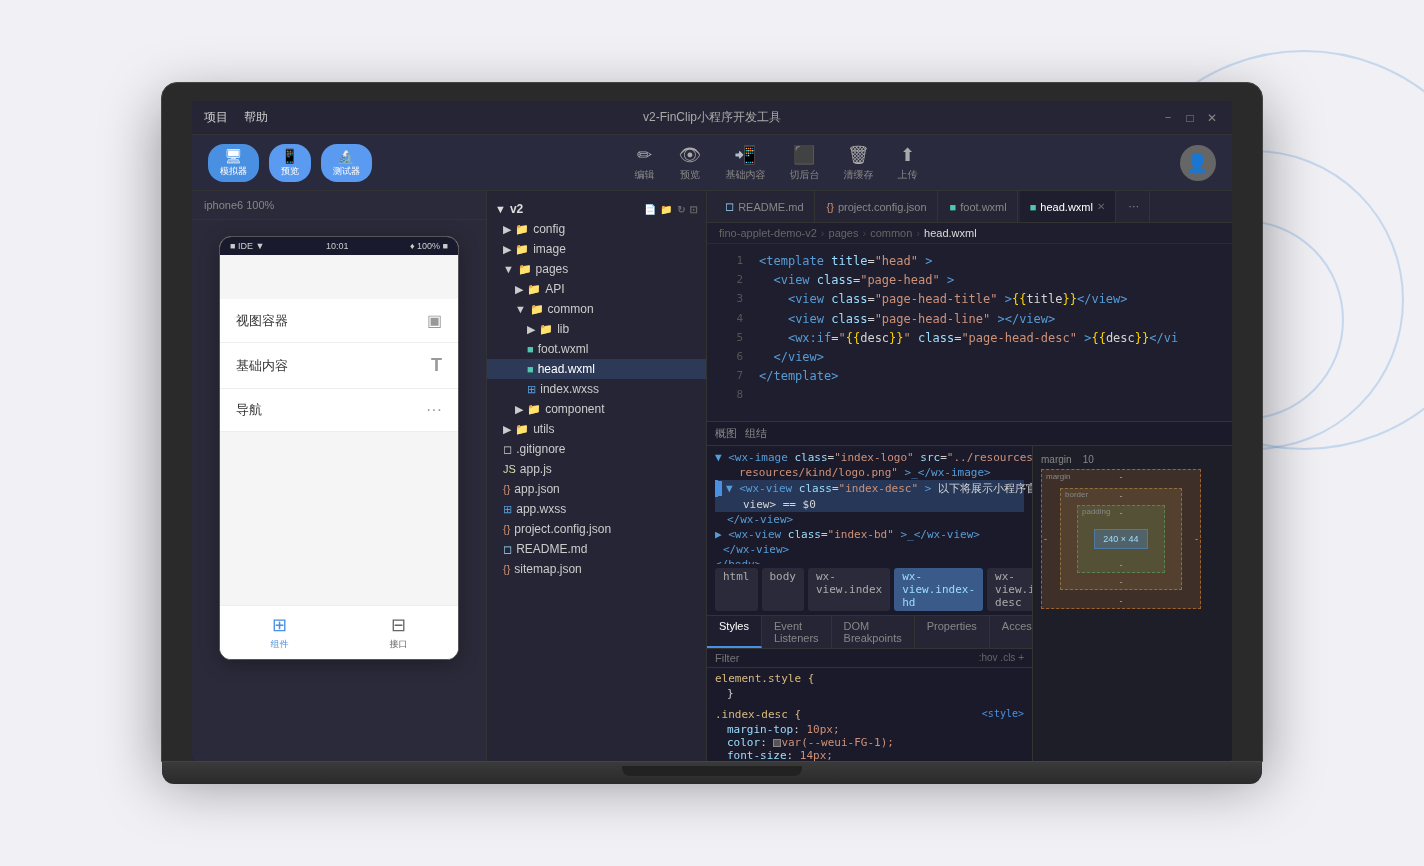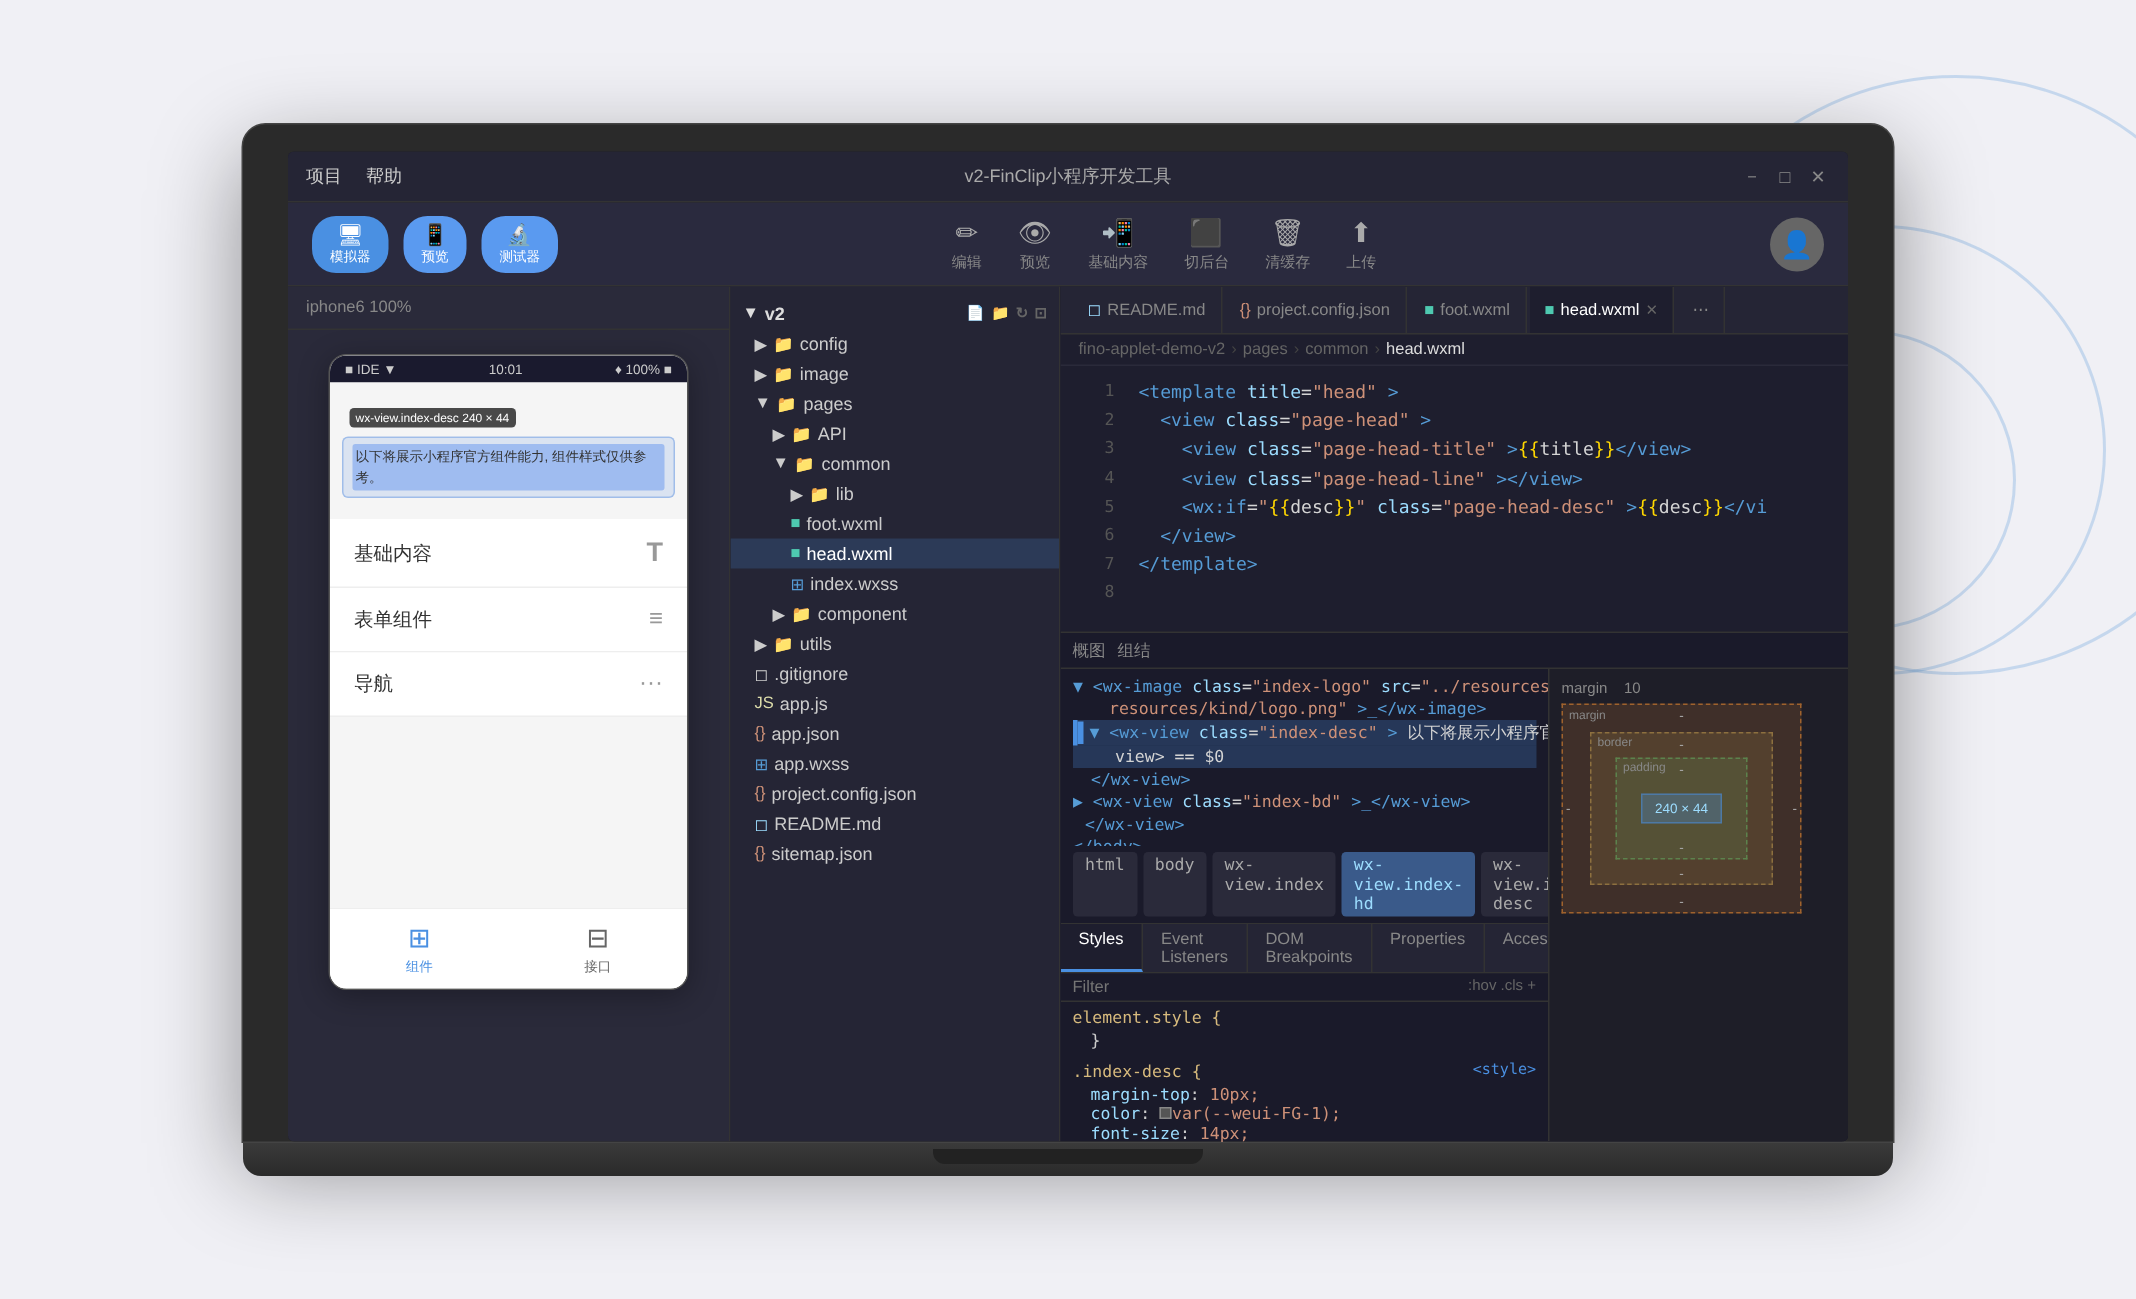--- a/index.html
+++ b/index.html
@@ -685,32 +685,28 @@
             <div class="phone-frame">
               <div class="phone">
                 <div class="phone-status-bar">
                   <span>■ IDE ▼</span>
                   <span>10:01</span>
                   <span>♦ 100% ■</span>
                 </div>
                 <div class="phone-body">
                   <div class="phone-content-area">
                     <div style="height:28px"></div>
-                    <div class="phone-highlight-box">
-                      <div class="phone-badge">wx-view.index-desc 240 × 44</div>
-                      <div class="phone-selected-text">以下将展示小程序官方组件能力, 组件样式仅供参考。</div>
-                    </div>
+                  </div>
+                  <div class="phone-nav-item">
+                    <span>视图容器</span>
+                    <span class="icon-right">▣</span>
                   </div>
                   <div class="phone-nav-item">
                     <span>基础内容</span>
                     <span class="icon-right" style="font-weight:bold;font-size:18px;">T</span>
-                  </div>
-                  <div class="phone-nav-item">
-                    <span>表单组件</span>
-                    <span class="icon-right">≡</span>
                   </div>
                   <div class="phone-nav-item">
                     <span>导航</span>
                     <span class="icon-right">···</span>
                   </div>
                 </div>
                 <div class="phone-bottom-nav">
                   <div class="phone-bottom-nav-item active">
                     <span class="nav-icon">⊞</span>
                     <span>组件</span>

